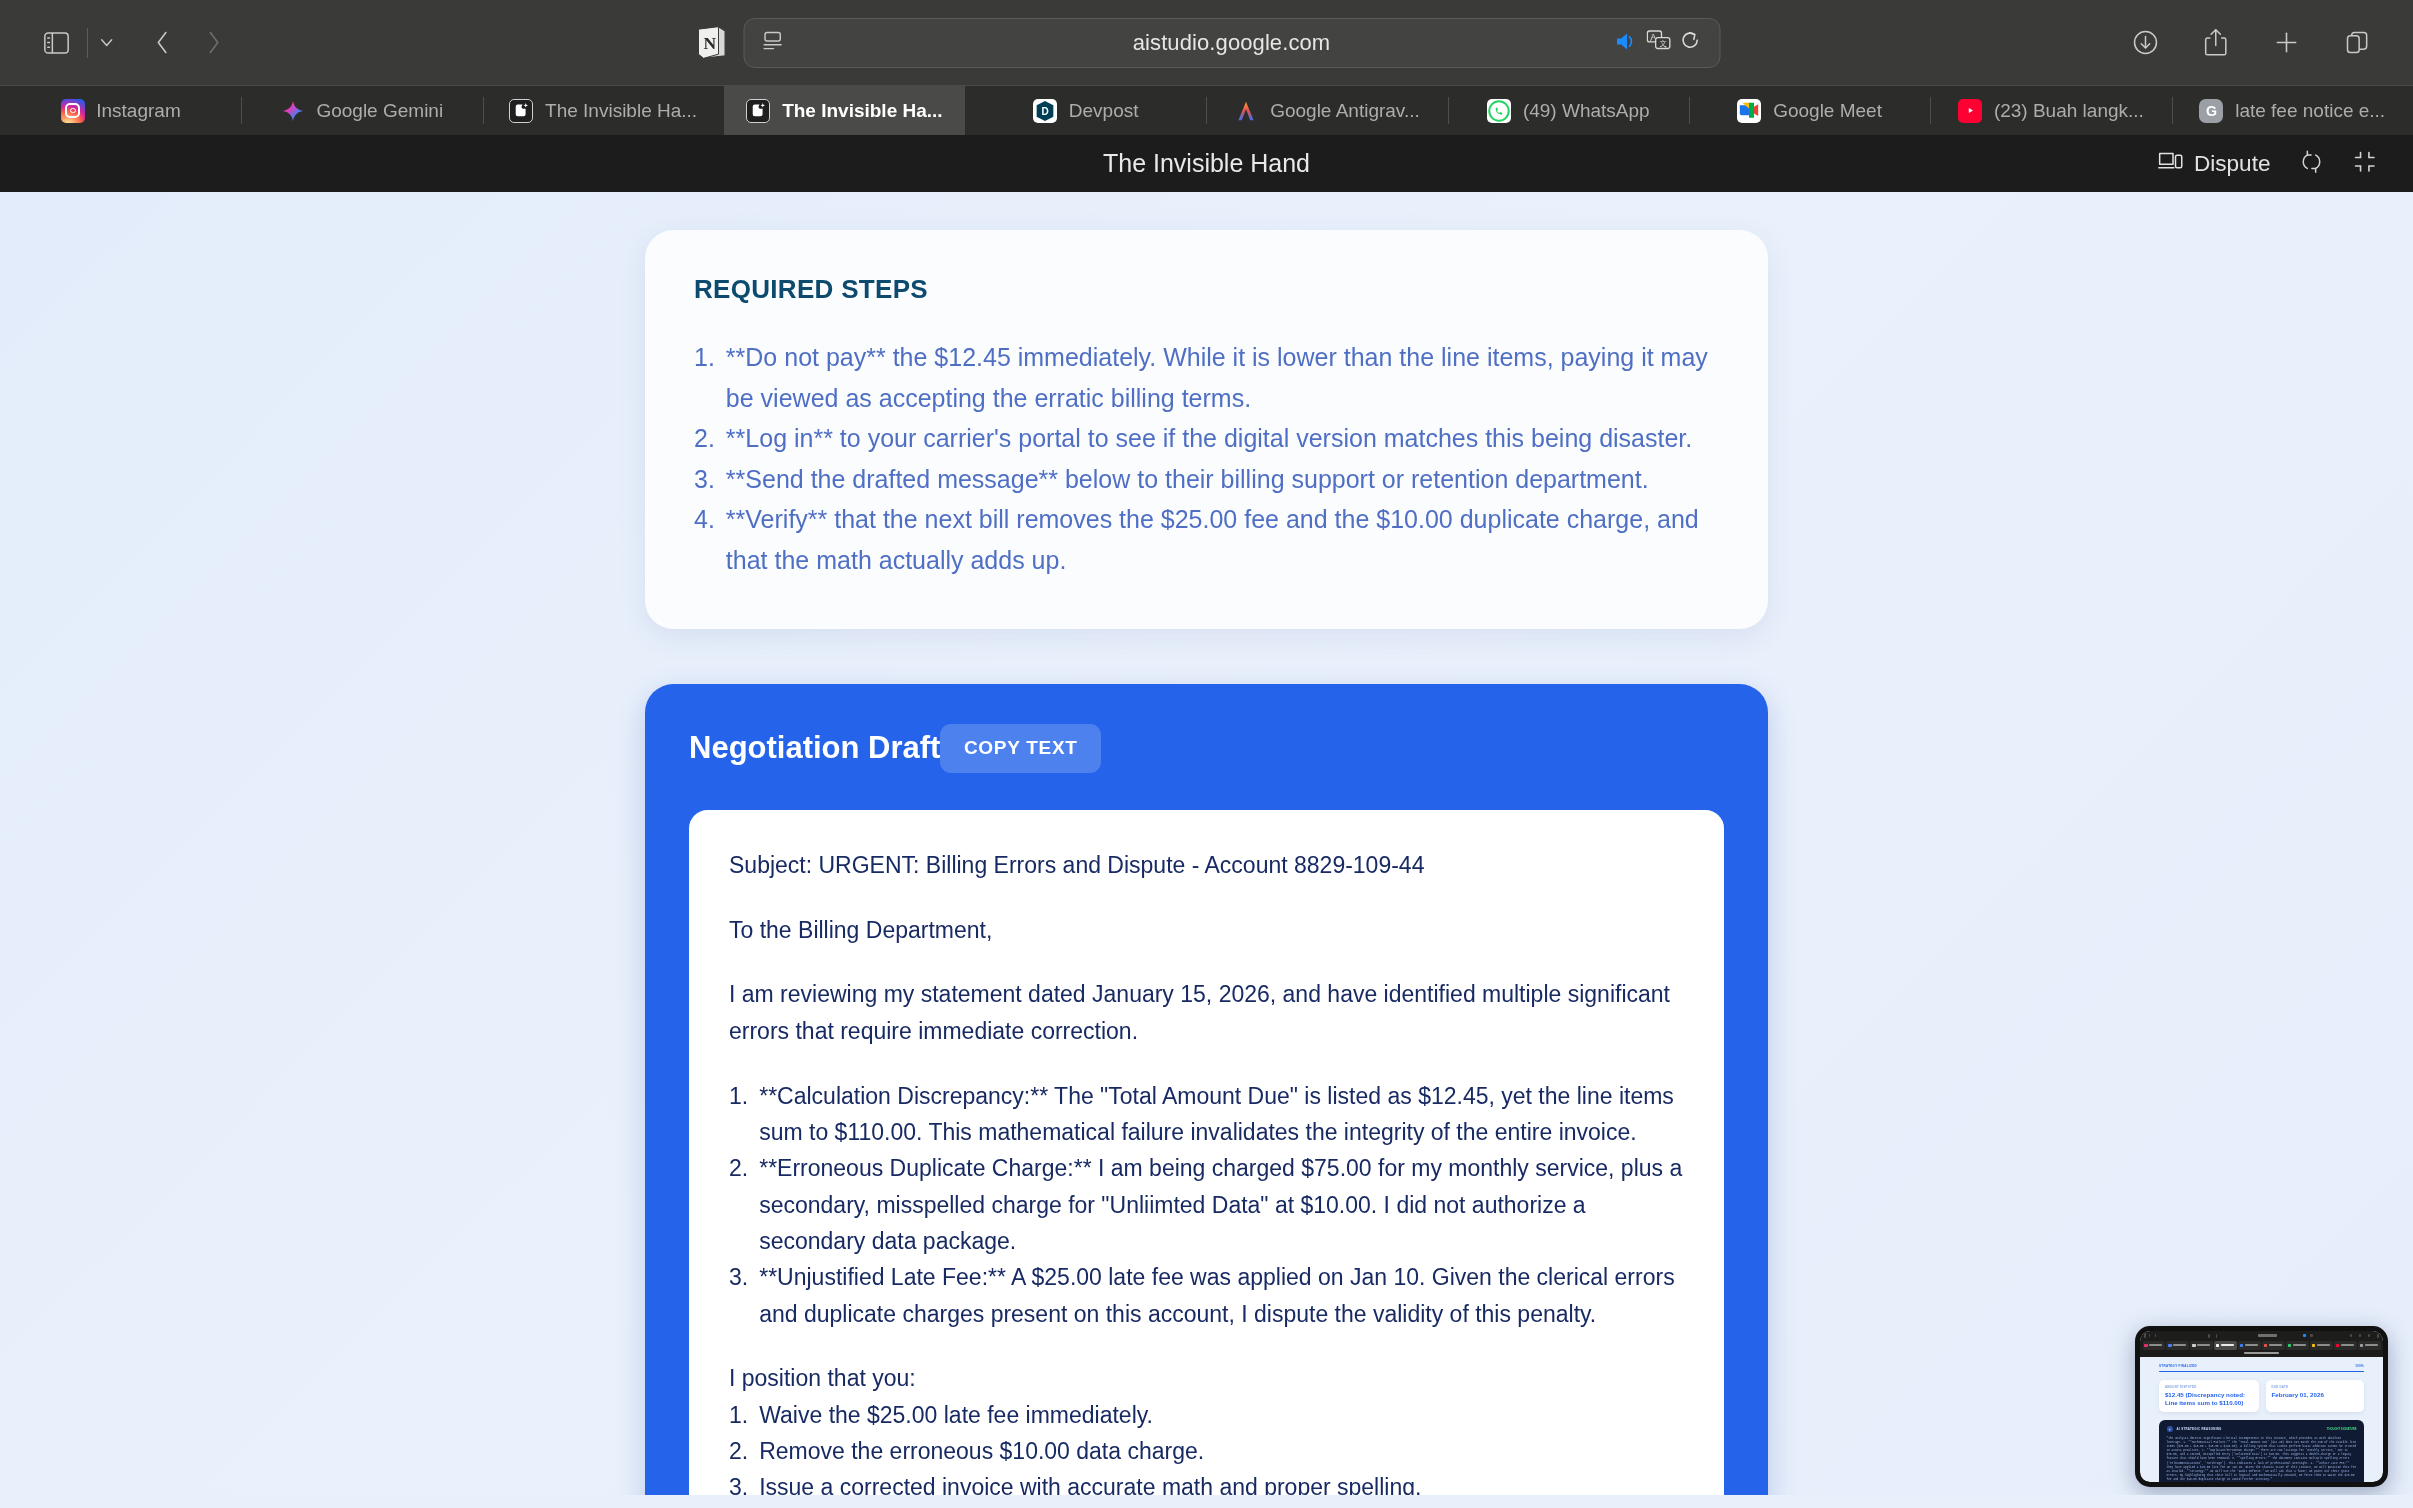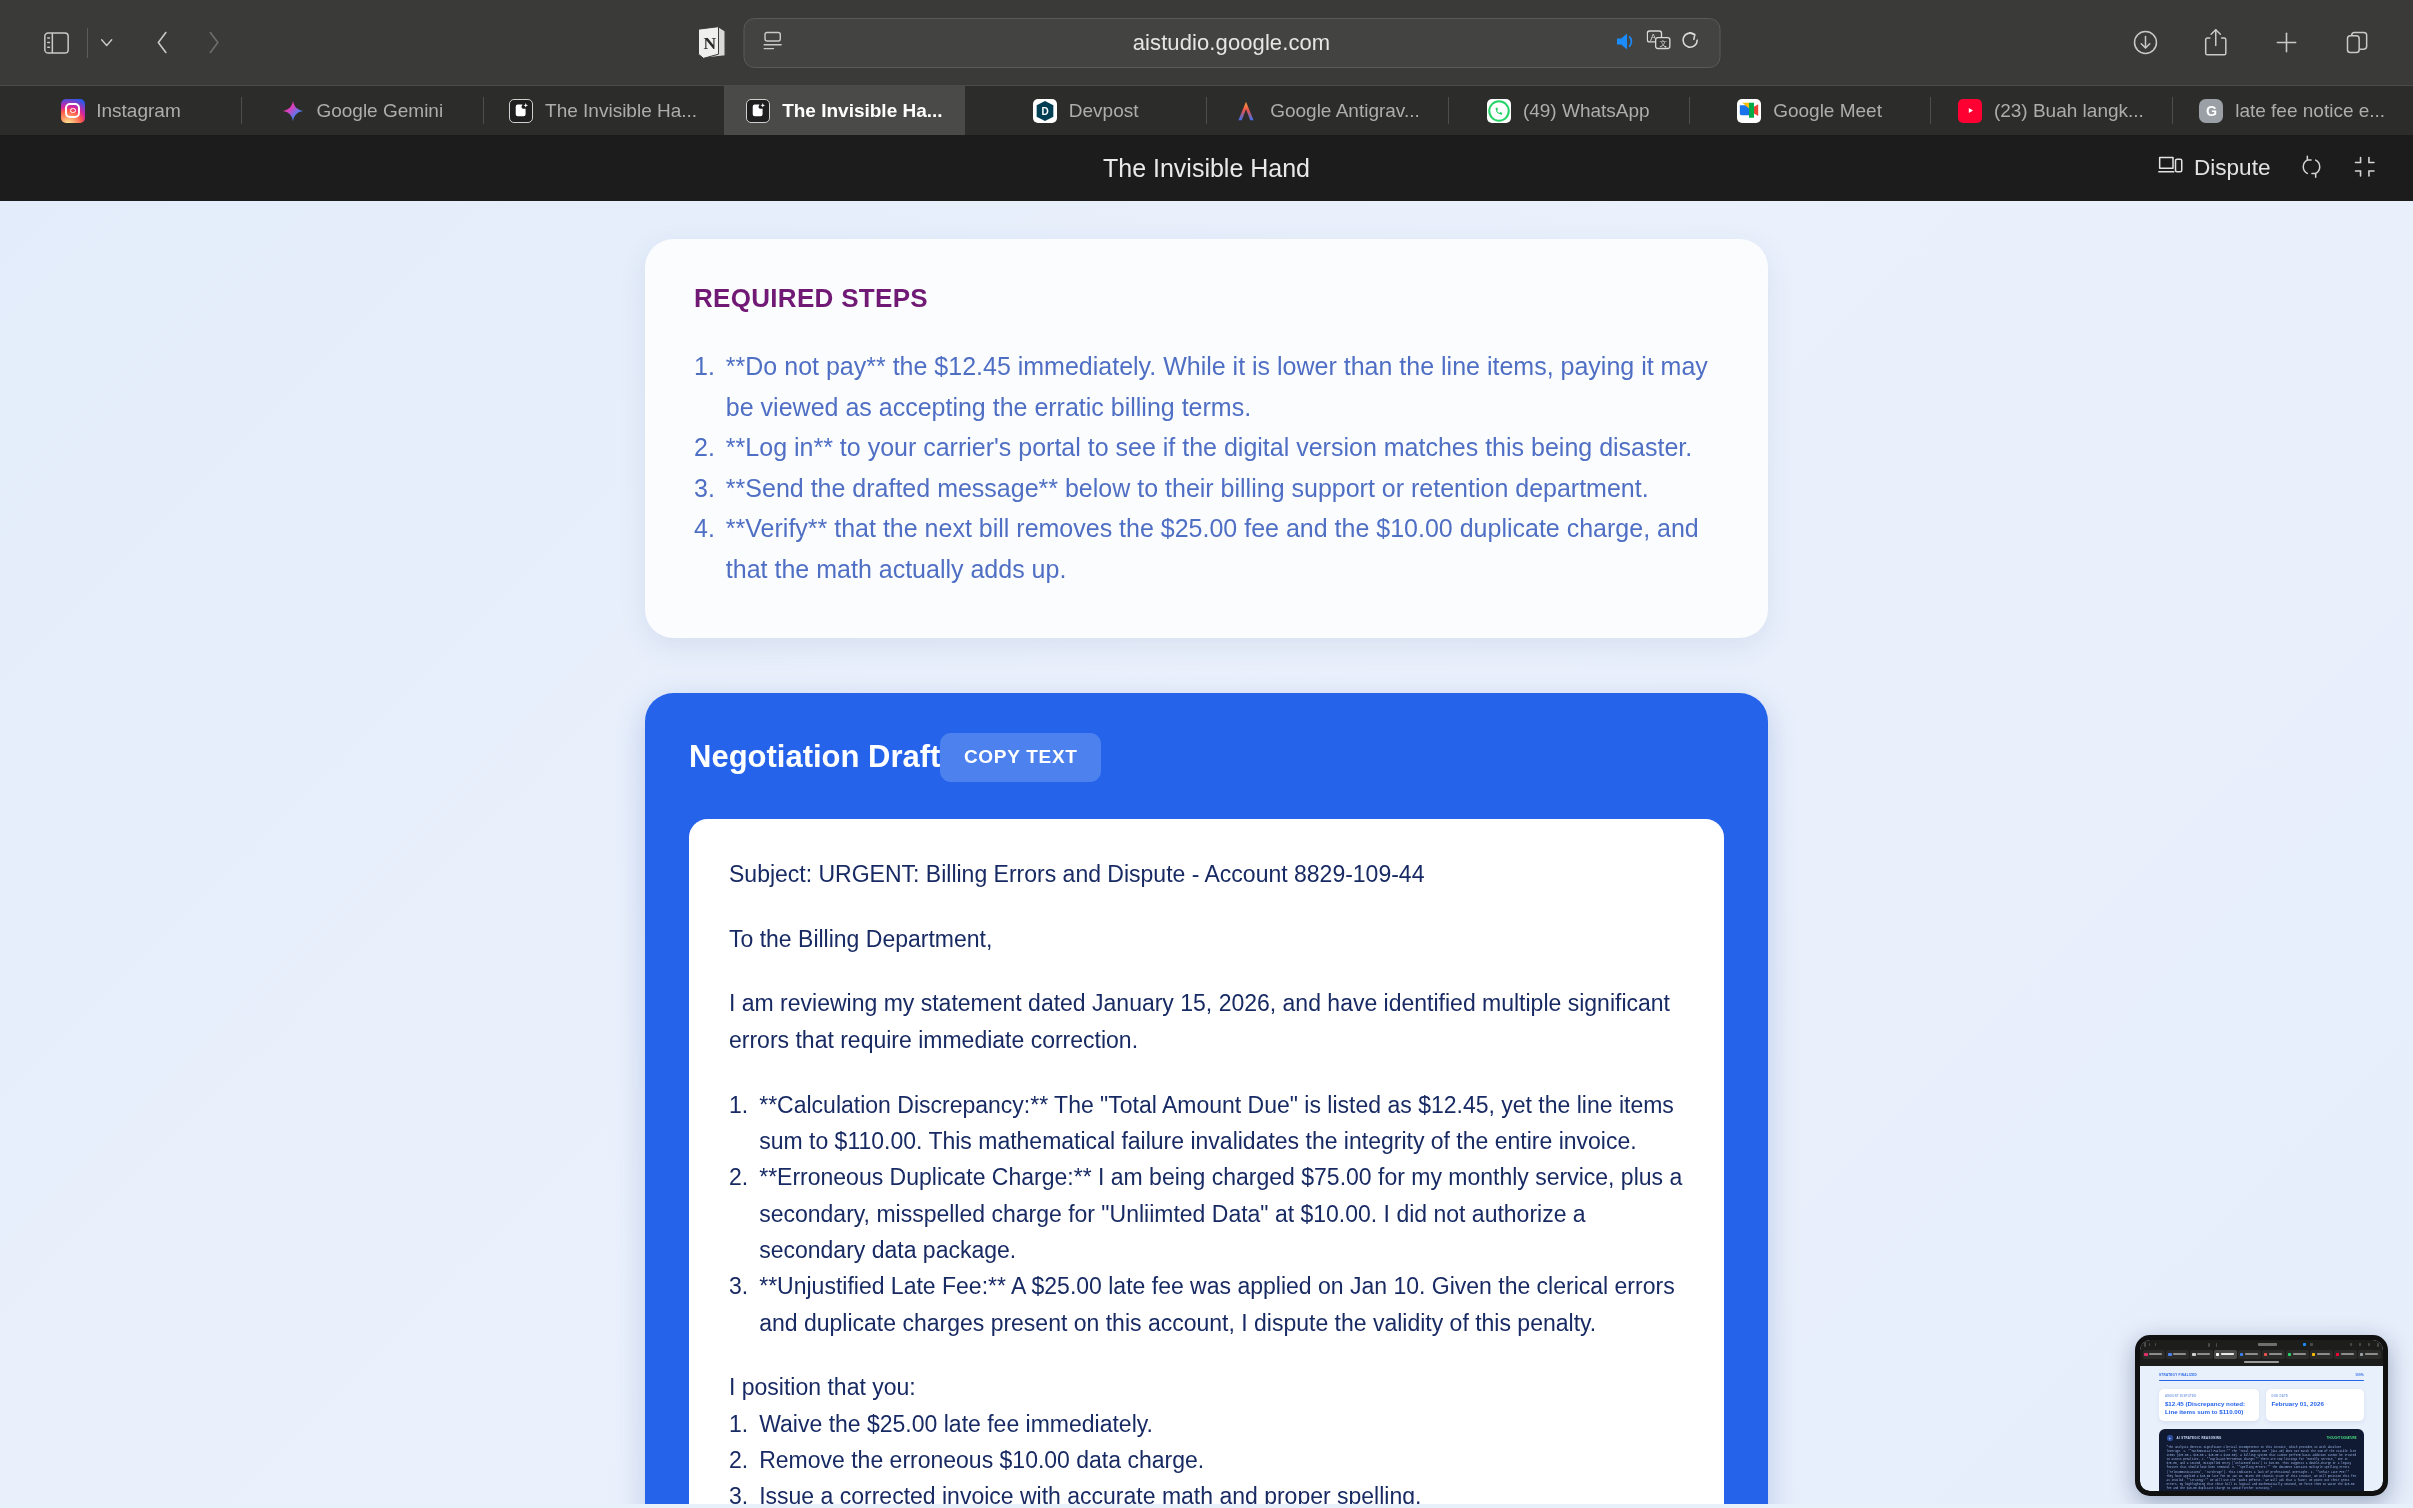--- a/index.html
+++ b/index.html
@@ -179,21 +179,21 @@
   .fi-aistudio { background: #1f1f1f; border: 1.3px solid #cfcfcf; }
   .fi-devpost { background: #fff; color: #003e54; display:flex; }
   .fi-antigrav { background: transparent; }
   .fi-whatsapp { background: #fff; }
   .fi-meet { background: #fff; }
   .fi-youtube { background: #ff0033; }
   .fi-gmail { background: #9aa0a6; color: #fff; border-radius: 6.7px; }
 
   
   .app-header {
-    height: 66px;
+    height: 57px;
     background: #1c1c1c;
     display: flex;
     align-items: center;
     padding: 0 37px;
     position: relative;
   }
   .app-title {
     position: absolute;
     left: 50%;
     transform: translateX(-50%);
@@ -232,21 +232,21 @@
   
   .steps-card {
     background: #fbfcfe;
     border-radius: 28.5px;
     padding: 44px 49px 49px 49px;
     box-shadow: 0 8.4px 28.5px rgba(40, 70, 130, 0.09);
   }
   .steps-title {
     font-size: 26px;
     font-weight: bold;
-    color: #701a75;
+    color: #0c4a6e;
     letter-spacing: 0.3px;
     margin-bottom: 32px;
   }
   .steps-list {
     list-style: none;
   }
   .steps-list li {
     color: #4f6fc4;
     font-size: 25px;
     line-height: 1.62;

